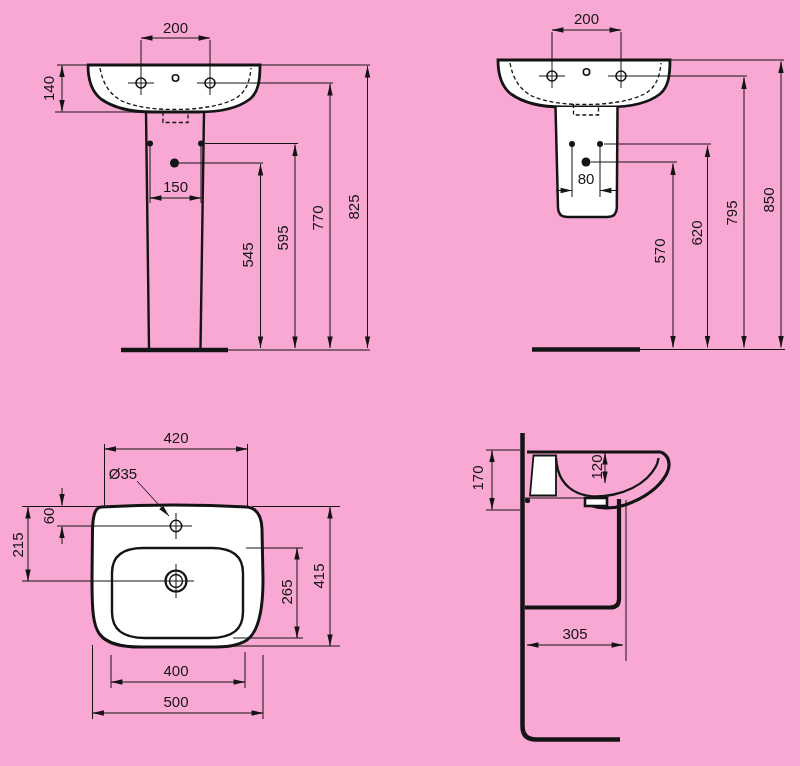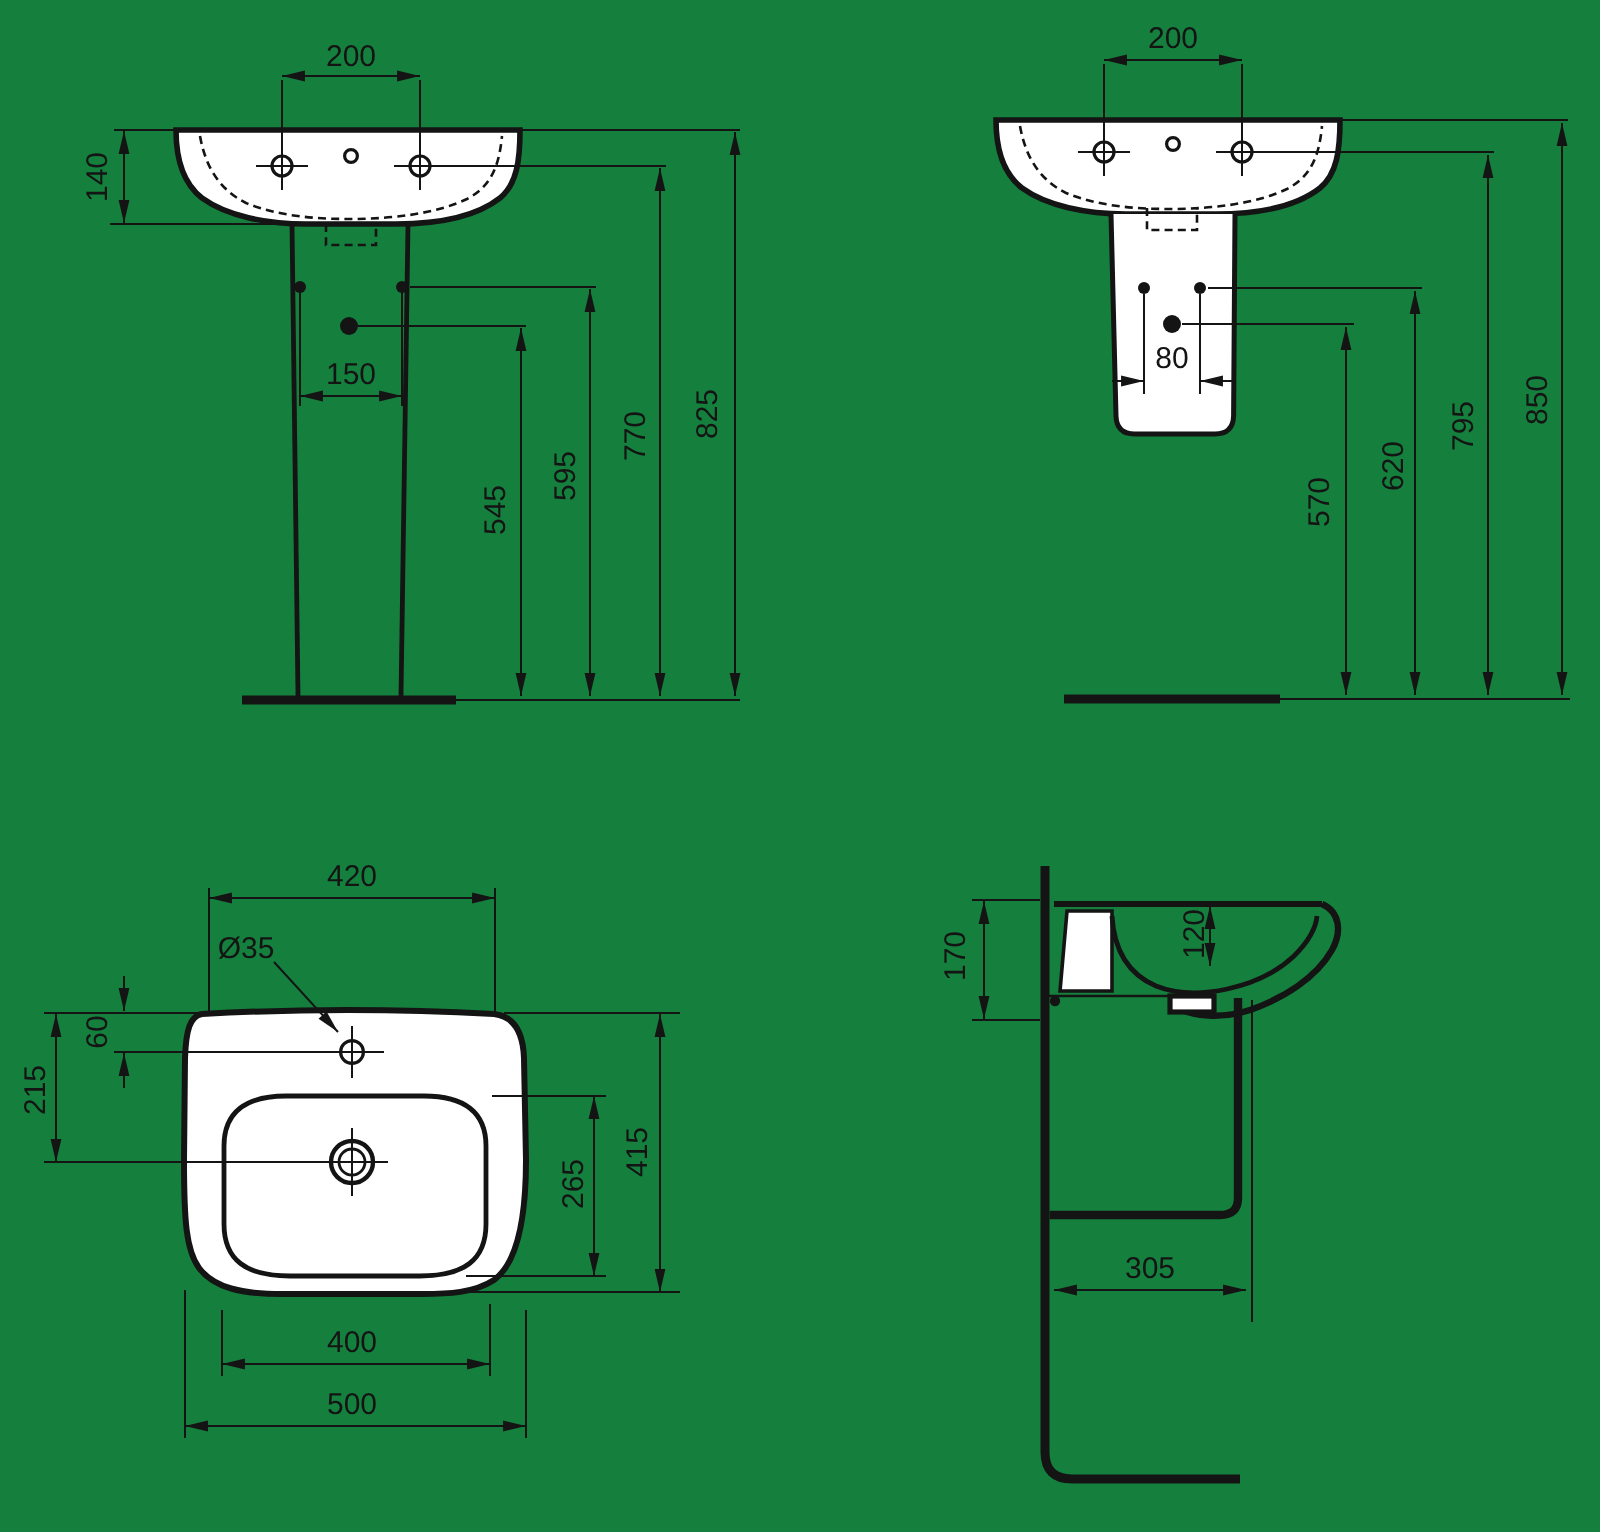--- a/index.html
+++ b/index.html
@@ -1,16 +1,16 @@
 <!DOCTYPE html>
 <html><head>
 <meta charset="utf-8">
 <style>
   html,body{margin:0;padding:0;background:#fff;}
-  #stage{position:relative;width:800px;height:766px;background:#15803d;overflow:hidden;}
+  #stage{position:relative;width:800px;height:766px;background:#f9a8d4;overflow:hidden;}
   svg{display:block;}
   .dimtext{font-family:"Liberation Sans", sans-serif;font-size:15px;fill:#141414;}
   .thin{stroke:#141414;stroke-width:1;fill:none;}
   .dim{stroke:#141414;stroke-width:1;fill:none;}
   .dash{stroke:#141414;stroke-width:1.3;fill:none;stroke-dasharray:4 2.6;}
   .outline{stroke:#141414;stroke-width:2.8;fill:#ffffff;}
   .outline-nf{stroke:#141414;stroke-width:2.8;fill:none;}
   .med{stroke:#141414;stroke-width:2.4;fill:none;}
   .thick{stroke:#141414;stroke-width:4.5;fill:none;stroke-linecap:butt;}
   .hole{stroke:#141414;stroke-width:1.6;fill:none;}

